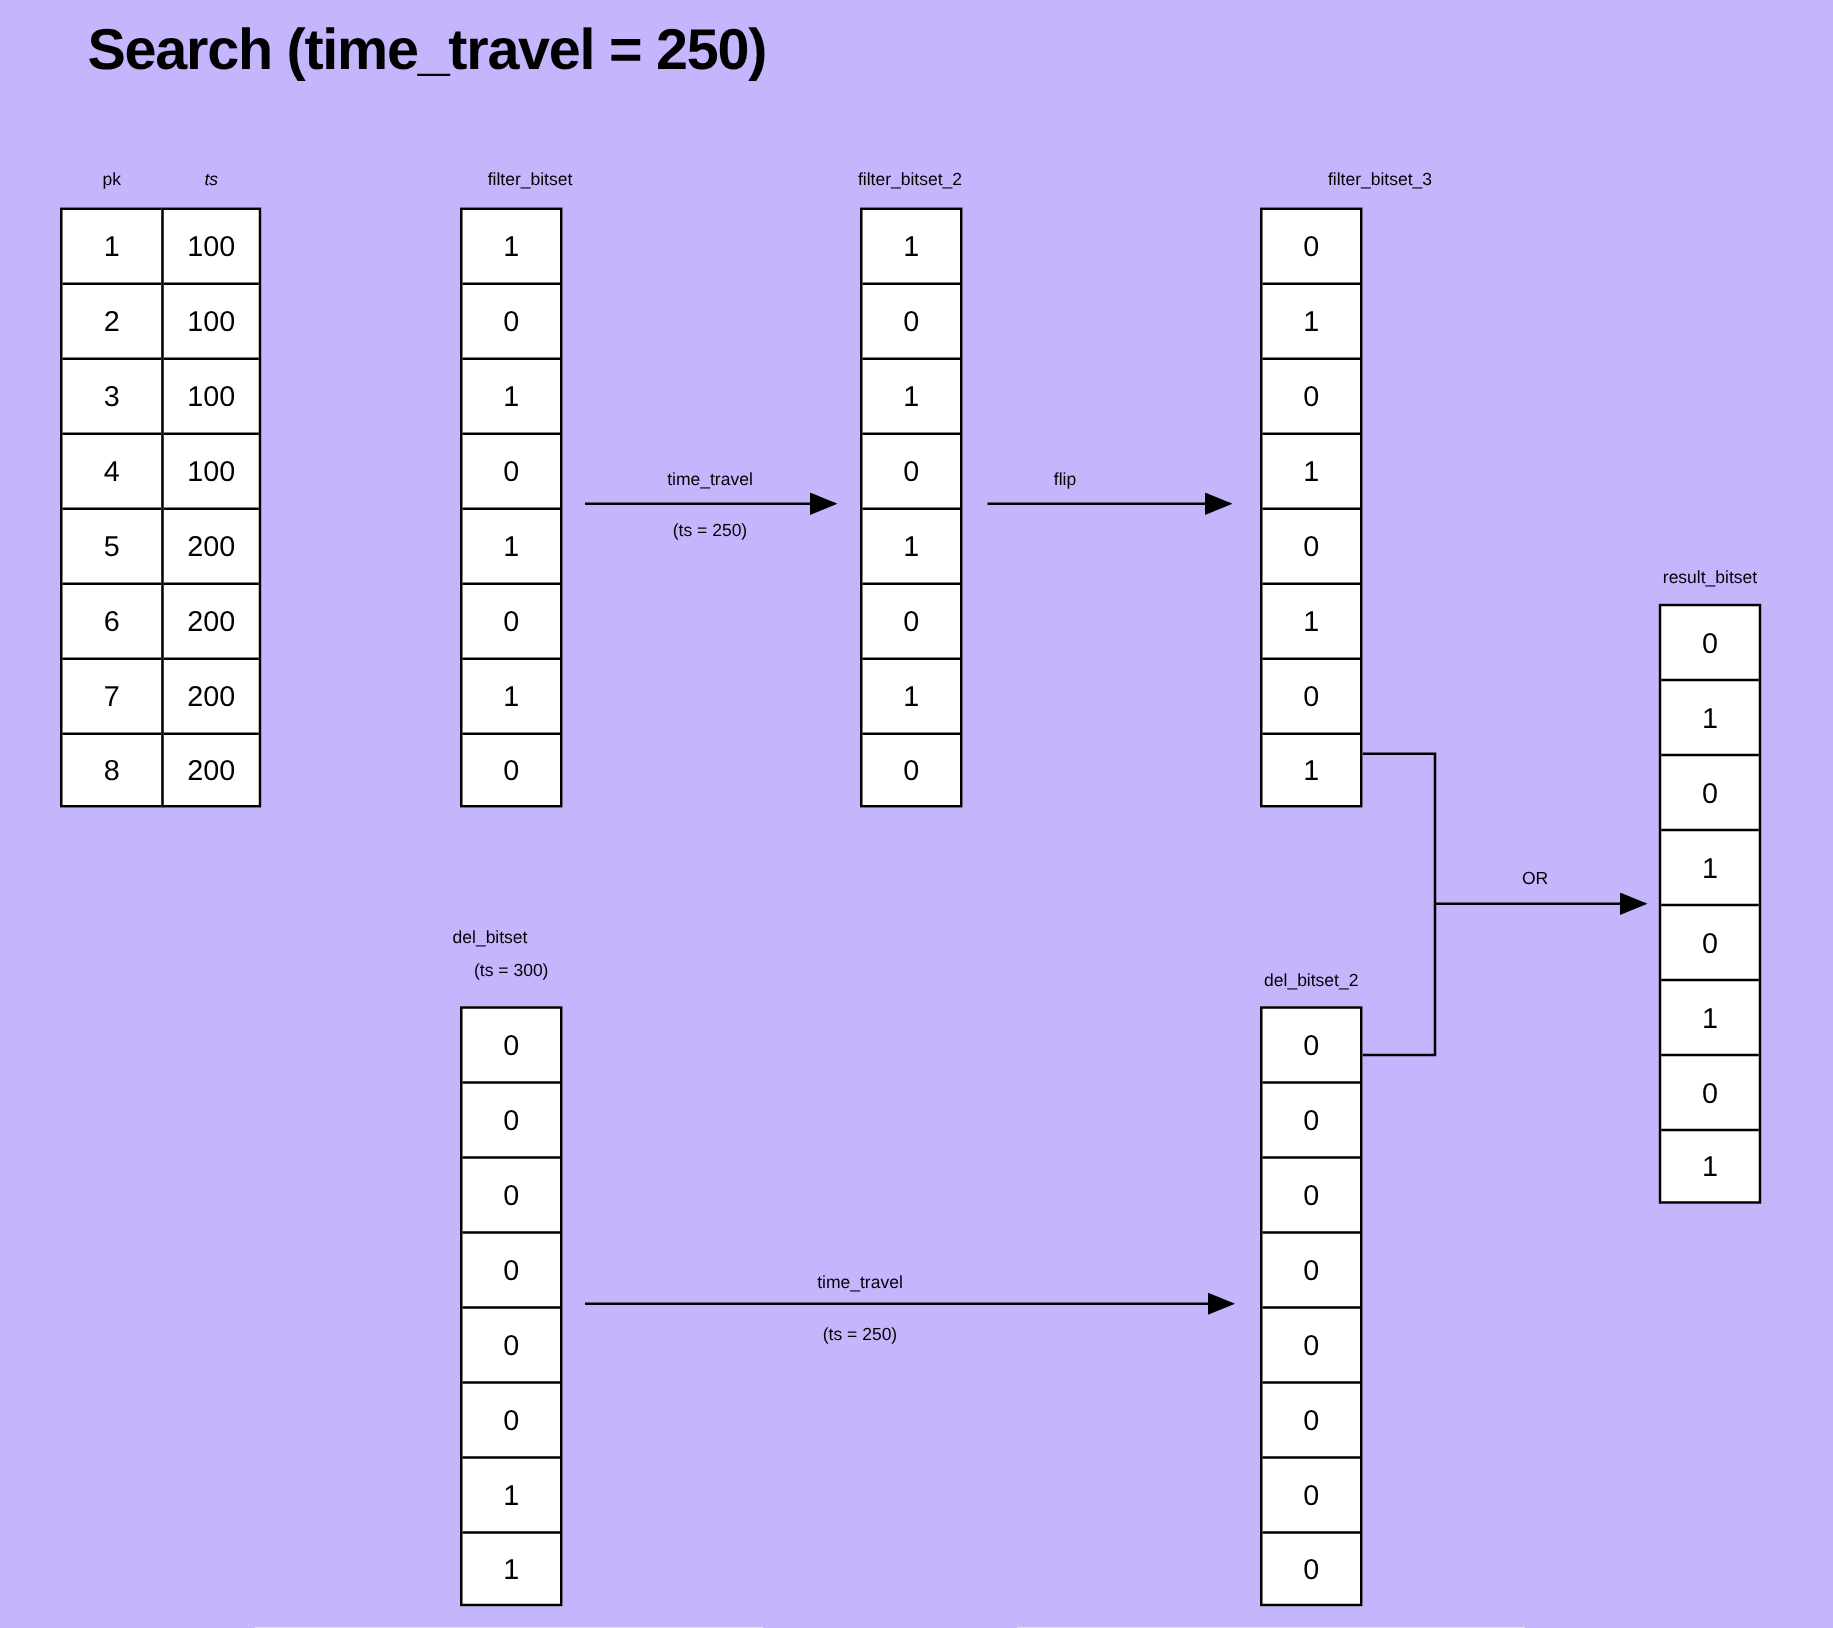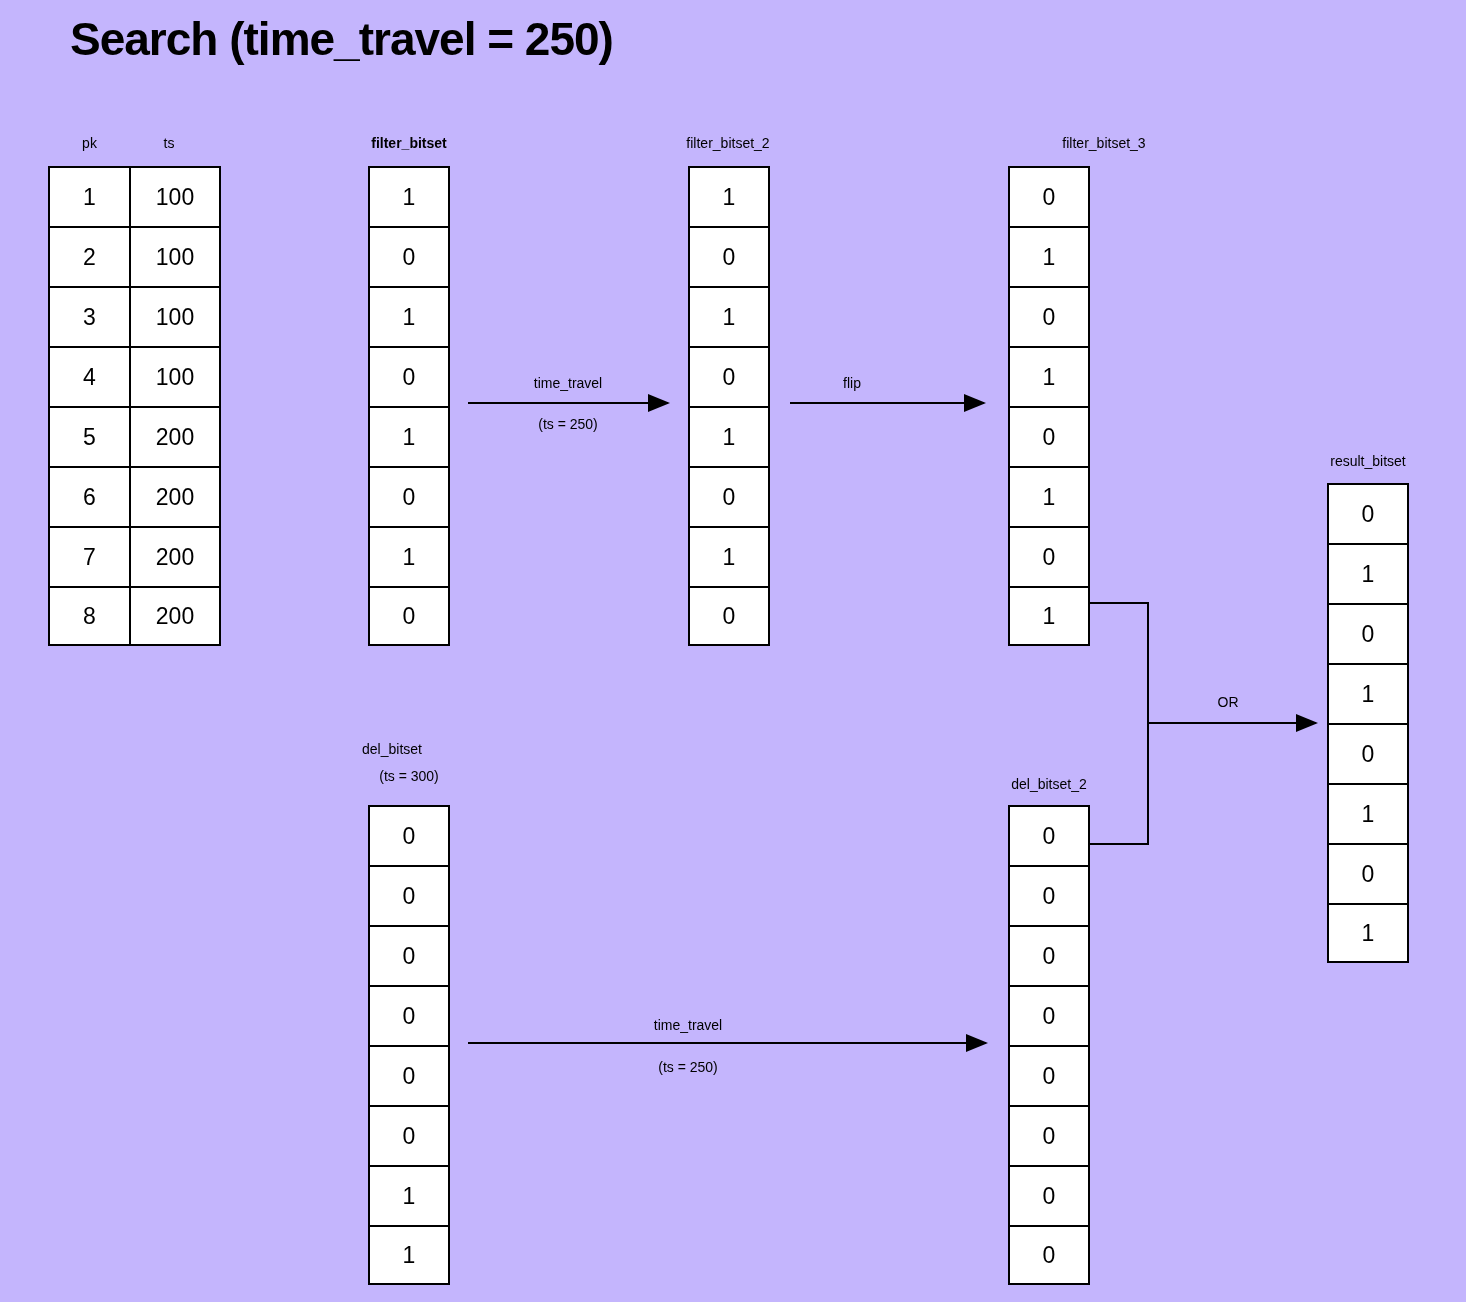--- a/index.html
+++ b/index.html
@@ -42,46 +42,46 @@
     <line x1="468" y1="403" x2="668" y2="403" stroke="#000" stroke-width="2" marker-end="url(#ah)"></line>
     <line x1="790" y1="403" x2="984" y2="403" stroke="#000" stroke-width="2" marker-end="url(#ah)"></line>
     <line x1="468" y1="1043" x2="986" y2="1043" stroke="#000" stroke-width="2" marker-end="url(#ah)"></line>
     <path d="M 1090 603 H 1148 V 844 H 1090" fill="none" stroke="#000" stroke-width="2"></path>
     <line x1="1148" y1="723" x2="1316" y2="723" stroke="#000" stroke-width="2" marker-end="url(#ah)"></line>
   </svg>
 
   <h1 class="title">Search (time_travel = 250)</h1>
 
   <div class="label" style="left:48px; top:130px; width:83px;">pk</div>
-  <div class="label" style="left:129px; top:130px; width:80px;">ts</div>
+  <div class="label" style="left:129px; top:130px; width:80px;font-style:italic;">ts</div>
 
   <div class="tablewrap" style="left:48px; top:166px;">
     <div class="stack" style="width:83px;">
       <div class="cell">1</div>
       <div class="cell">2</div>
       <div class="cell">3</div>
       <div class="cell">4</div>
       <div class="cell">5</div>
       <div class="cell">6</div>
       <div class="cell">7</div>
       <div class="cell">8</div>
     </div>
-    <div class="stack tscol" style="width:92px;">
+    <div class="stack tscol" style="width:80px;">
       <div class="cell">100</div>
       <div class="cell">100</div>
       <div class="cell">100</div>
       <div class="cell">100</div>
       <div class="cell">200</div>
       <div class="cell">200</div>
       <div class="cell">200</div>
       <div class="cell">200</div>
     </div>
   </div>
 
-  <div class="label" style="left:309px; top:130px; width:200px;font-weight:bold;">filter_bitset</div>
+  <div class="label" style="left:324px; top:130px; width:200px;">filter_bitset</div>
   <div class="stack" style="left:368px; top:166px; width:82px;">
     <div class="cell">1</div>
     <div class="cell">0</div>
     <div class="cell">1</div>
     <div class="cell">0</div>
     <div class="cell">1</div>
     <div class="cell">0</div>
     <div class="cell">1</div>
     <div class="cell">0</div>
   </div>

